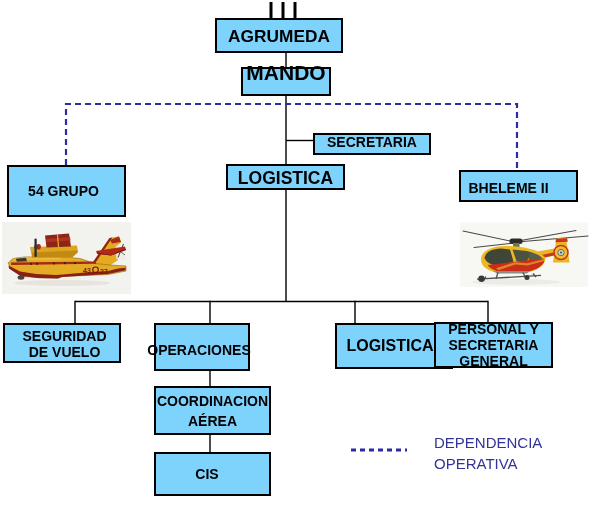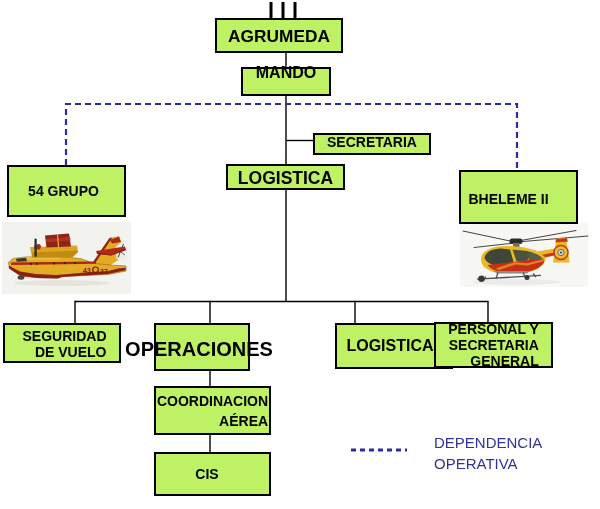--- a/index.html
+++ b/index.html
@@ -1,20 +1,20 @@
 <!DOCTYPE html>
 <html><head>
 <meta charset="utf-8">
 <style>
   html,body{margin:0;padding:0;}
   body{width:600px;height:509px;position:relative;background:#ffffff;
        font-family:"Liberation Sans",sans-serif;overflow:hidden;}
-  .box{position:absolute;background:#bef264;border:2px solid #000;
+  .box{position:absolute;background:#7dd3fc;border:2px solid #000;
        box-sizing:border-box;display:flex;align-items:center;justify-content:center;
-       text-align:right;font-weight:bold;color:#000;}
+       text-align:center;font-weight:bold;color:#000;}
   #lines{position:absolute;left:0;top:0;}
   .legend{position:absolute;color:#333399;font-size:15px;line-height:21px;margin-left:15px;}
 </style>
 </head>
 <body>
 <svg id="lines" width="600" height="509" viewBox="0 0 600 509">
 
   <line x1="271" y1="2" x2="271" y2="18" stroke="#000" stroke-width="3"></line>
   <line x1="283" y1="2" x2="283" y2="18" stroke="#000" stroke-width="3"></line>
   <line x1="295" y1="2" x2="295" y2="18" stroke="#000" stroke-width="3"></line>
@@ -135,25 +135,25 @@
       <line x1="477" y1="279.2" x2="541" y2="275.4"></line>
       <line x1="486" y1="276.5" x2="483.5" y2="280.5"></line>
       <line x1="533" y1="273.5" x2="536" y2="277"></line>
     </g>
     <circle cx="481.5" cy="278.8" r="3.2" fill="#383838"></circle>
     <circle cx="527" cy="277.4" r="2.5" fill="#383838"></circle>
   </g>
 </svg>
 
 <div class="box" style="left:215px;top:18px;width:128px;height:35px;font-size:17.3px;padding-top:2.5px;">AGRUMEDA</div>
-<div class="box" style="left:241px;top:67px;width:90px;height:29px;font-size:16px;padding-bottom:18px;">MANDO</div>
+<div class="box" style="left:241px;top:67px;width:90px;height:29px;font-size:21px;padding-bottom:18px;">MANDO</div>
 <div class="box" style="left:313px;top:133px;width:118px;height:22px;font-size:14px;padding-bottom:5px;">SECRETARIA</div>
 <div class="box" style="left:226px;top:164px;width:119px;height:26px;font-size:17.5px;padding-top:2px;">LOGISTICA</div>
 <div class="box" style="left:7px;top:165px;width:119px;height:52px;font-size:14px;padding-right:6px;">54 GRUPO</div>
-<div class="box" style="left:459px;top:170px;width:119px;height:54px;font-size:14px;padding-top:3px;padding-right:20px;">BHELEME II</div>
+<div class="box" style="left:459px;top:170px;width:119px;height:32px;font-size:14px;padding-top:3px;padding-right:20px;">BHELEME II</div>
 <div class="box" style="left:3px;top:323px;width:118px;height:40px;font-size:14px;line-height:15.5px;padding-top:3px;padding-left:5px;">SEGURIDAD<br>DE VUELO</div>
-<div class="box" style="left:154px;top:323px;width:96px;height:48px;font-size:20px;padding-top:5px;padding-right:6px;">OPERACIONES</div>
+<div class="box" style="left:154px;top:323px;width:96px;height:48px;font-size:14px;padding-top:5px;padding-right:6px;">OPERACIONES</div>
 <div class="box" style="left:299px;top:323px;width:118px;height:46px;font-size:16px;padding-right:8px;margin-left:36px;">LOGISTICA</div>
 <div class="box" style="left:434px;top:322px;width:119px;height:46px;font-size:14px;line-height:16.3px;">PERSONAL Y<br>SECRETARIA<br>GENERAL</div>
 <div class="box" style="left:154px;top:386px;width:117px;height:49px;font-size:14px;line-height:20px;">COORDINACION<br>AÉREA</div>
 <div class="box" style="left:154px;top:452px;width:117px;height:44px;font-size:14px;padding-right:11px;">CIS</div>
 
 <div class="legend" style="left:419px;top:432px;">DEPENDENCIA<br>OPERATIVA</div>
 
 </body></html>

